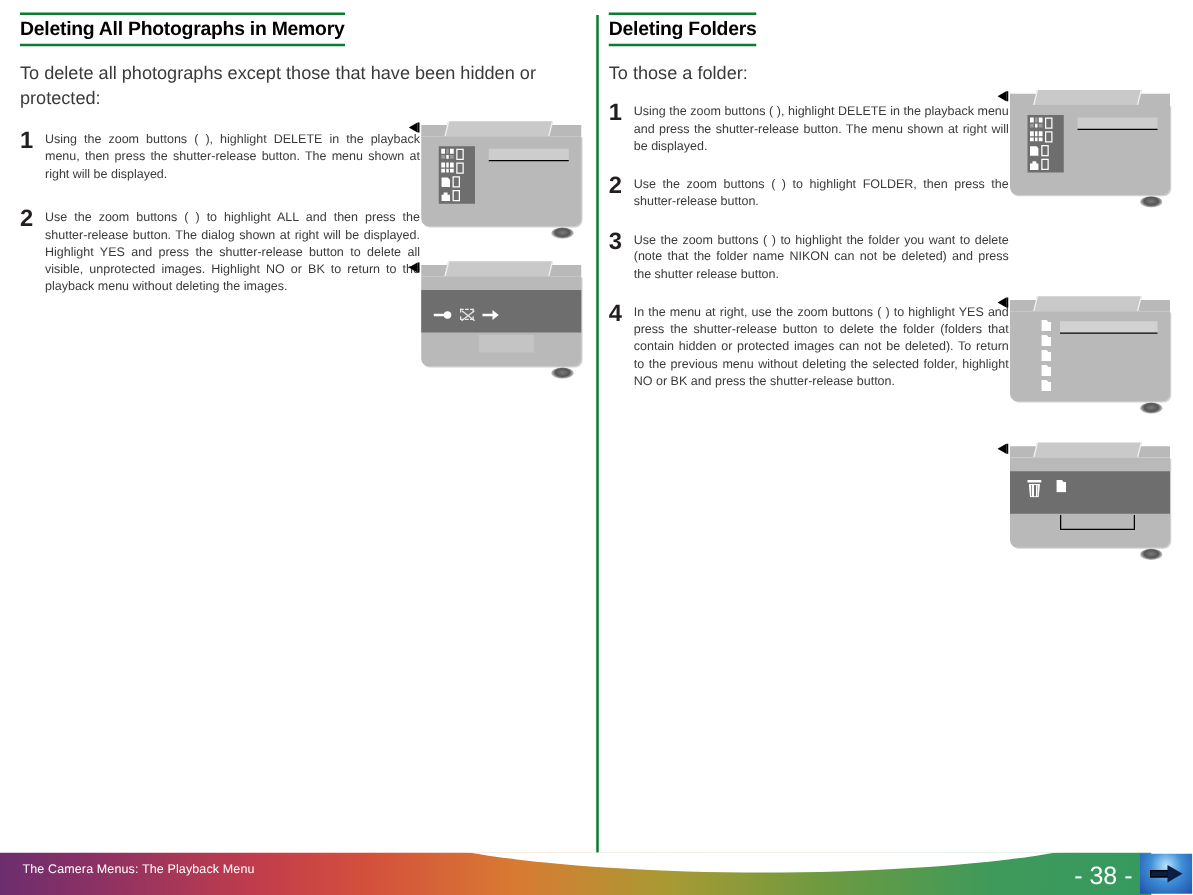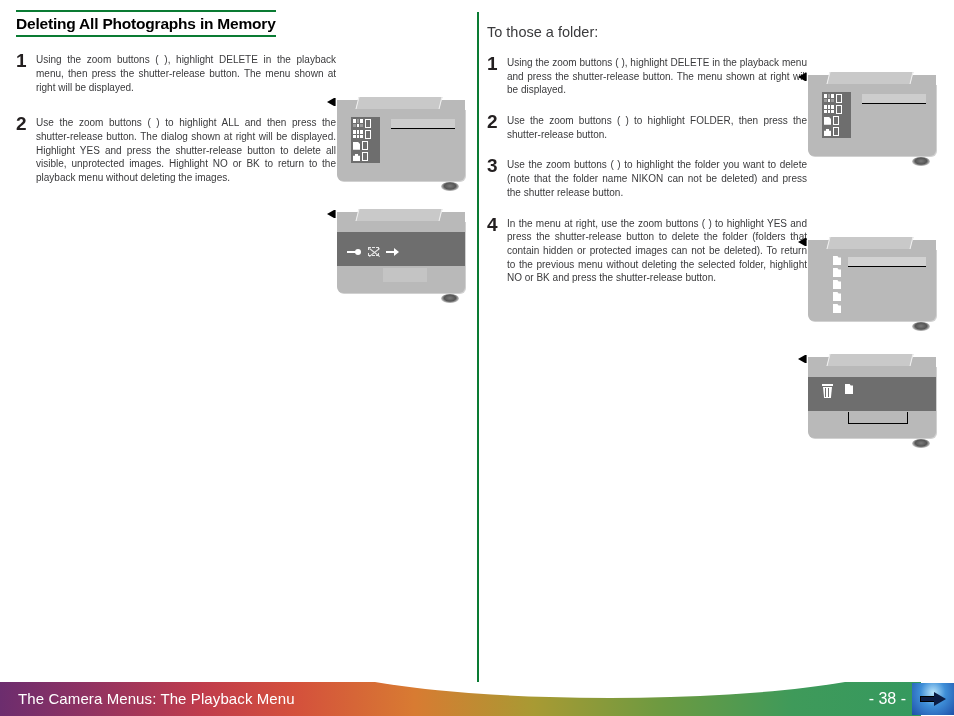--- a/index.html
+++ b/index.html
@@ -387,30 +387,30 @@
     top: -30px;
     width: 620px;
     height: 46px;
     background: #ffffff;
     border-radius: 0 0 50% 50% / 0 0 100% 100%;
   }
   .footer-title {
     position: absolute;
     left: 18px;
     top: 8px;
-    font-size: 15px;
+    font-size: 10px;
     color: #ffffff;
     letter-spacing: 0.1px;
     z-index: 3;
   }
   .footer-page {
     position: absolute;
     right: 48px;
     top: 8px;
-    font-size: 16px;
+    font-size: 20px;
     color: #ffffff;
     z-index: 3;
   }
   .footer-next {
     position: absolute;
     right: 0px;
     top: 1px;
     width: 42px;
     height: 32px;
     background: radial-gradient(ellipse at 50% 30%, #b8e4fb 0%, #3f8fd8 42%, #1d4fa8 100%);
@@ -446,20 +446,21 @@
 <body>
 
 <div class="page">
 
   <div class="divider"></div>
 
   <div class="col col-left">
 
     <div class="heading">Deleting All Photographs in Memory</div>
 
+    <div class="intro">To delete all photographs except those that have been hidden or protected:</div>
 
     <div class="step" style="margin-top:16px;">
       <span class="step-num">1</span>
       <div class="step-body w-short">Using the zoom buttons (      ), highlight DELETE in the playback menu, then press the shutter-release button.   The menu shown at right will be displayed.</div>
     </div>
 
     <div class="step" style="margin-top:22px;">
       <span class="step-num">2</span>
       <div class="step-body w-full">Use the zoom buttons (      ) to highlight ALL and then press the shutter-release button.  The dialog shown at right will be displayed.   Highlight YES and press the shutter-release button to delete all visible, unprotected images.  Highlight NO or BK to return to the playback menu without deleting the images.</div>
     </div>
@@ -532,20 +533,21 @@
       </div>
       <div class="dlg-box"></div>
     </div>
     <div class="lcd-foot">
       <div class="lcd-thumb"></div>
     </div>
   </div>
 
   <div class="col col-right">
 
+    <div class="heading">Deleting Folders</div>
 
     <div class="intro narrow">To those a folder:</div>
 
     <div class="step" style="margin-top:14px;">
       <span class="step-num">1</span>
       <div class="step-body w-short">Using the zoom buttons (      ), highlight DELETE in the playback menu and press the shutter-release button.   The menu shown at right will be displayed.</div>
     </div>
 
     <div class="step" style="margin-top:17px;">
       <span class="step-num">2</span>

